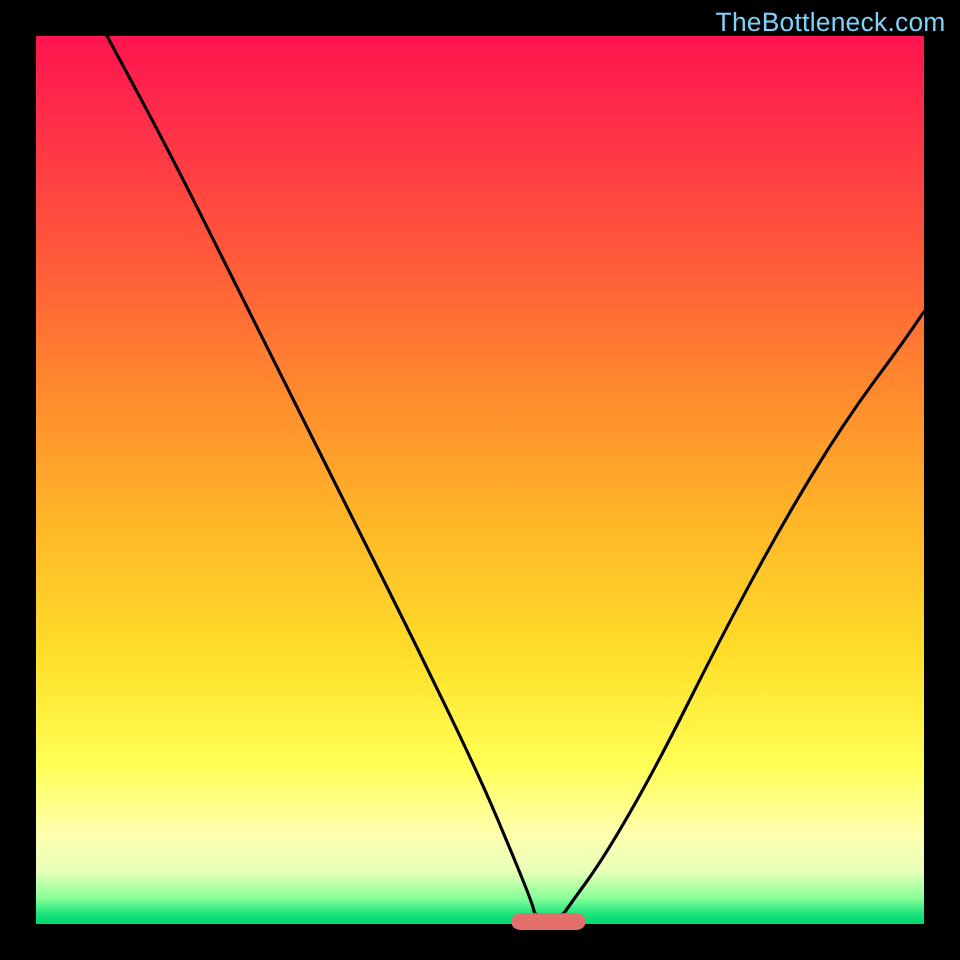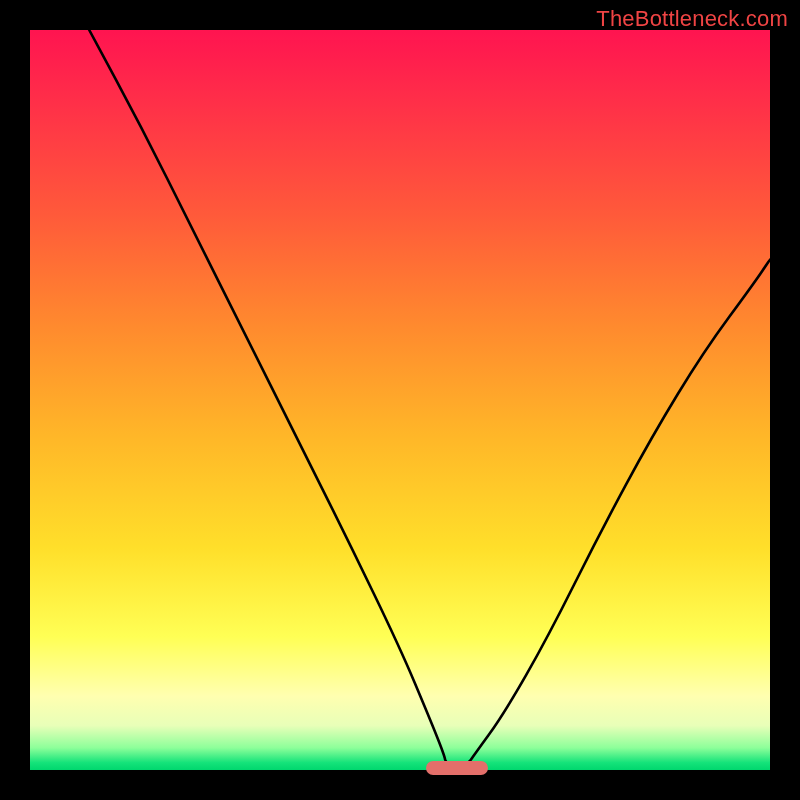--- a/index.html
+++ b/index.html
@@ -51,21 +51,21 @@
   }
   .marker {
     position: absolute;
     background: #e36f6a;
     border-radius: 8px;
   }
   .watermark {
     position: absolute;
     top: 6px;
     right: 12px;
-    color: #ef4444;
+    color: #7dd3fc;
     font-size: 22px;
     font-weight: 500;
     letter-spacing: 0.2px;
     user-select: none;
   }
 </style>
 </head>
 <body>
 
 <div class="frame">

